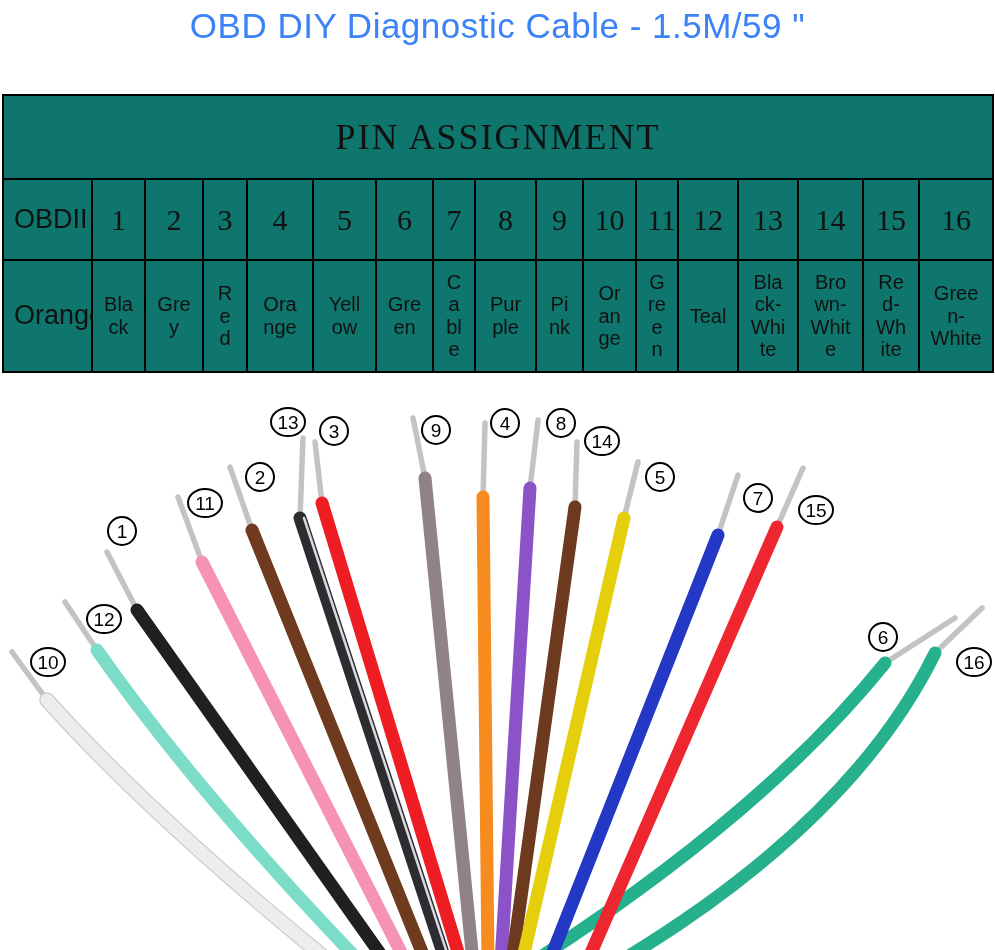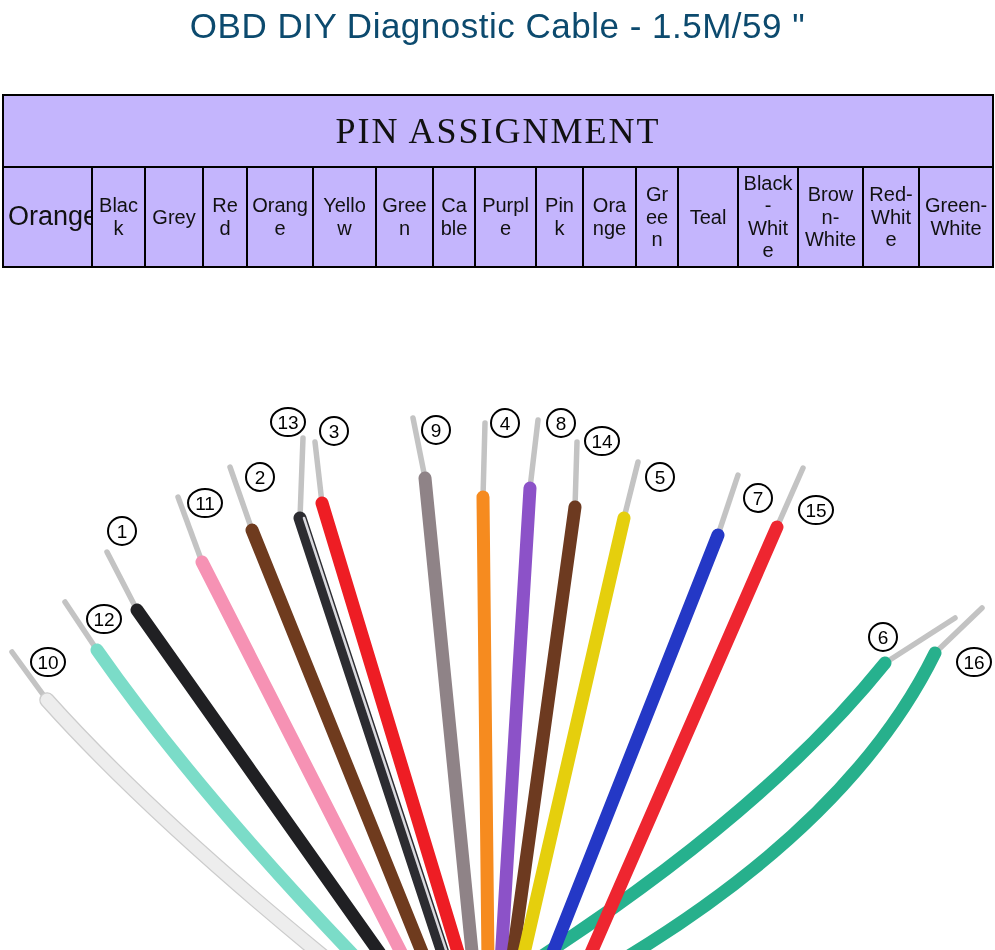--- a/index.html
+++ b/index.html
@@ -3,31 +3,31 @@
 <meta charset="utf-8">
 <style>
   html,body{margin:0;padding:0;}
   body{
     width:995px;height:950px;position:relative;overflow:hidden;
     background:#ffffff;color:#000;
     font-family:"Liberation Sans", sans-serif;
   }
   .page-title{
     margin:6px 0 12px 0;text-align:center;
-    font-size:35px;font-weight:400;color:#0c4a6e;
+    font-size:35px;font-weight:400;color:#3b82f6;
     font-family:"Liberation Sans", sans-serif;
     letter-spacing:0.5px;
   }
   table.pin-table{
     position:absolute;left:2px;top:94px;width:991px;
     border-collapse:collapse;table-layout:fixed;background:#fff;z-index:2;
   }
   table.pin-table td, table.pin-table th{
     border:2px solid #000;text-align:center;vertical-align:middle;
-    padding:4px;background:#c4b5fd;color:#111;overflow:hidden;
+    padding:10px;background:#0f766e;color:#111;overflow:hidden;
   }
   table.pin-table td.hdr{
     height:62px;
     font-family:"Liberation Serif", serif;
     font-size:36px;font-weight:400;letter-spacing:2px;
   }
   table.pin-table tr.pin-row td{
     height:59px;
     font-family:"Liberation Serif", serif;
     font-size:30px;font-weight:400;
@@ -64,20 +64,39 @@
       <col style="width: 42px;">
       <col style="width: 60px;">
       <col style="width: 60px;">
       <col style="width: 65px;">
       <col style="width: 56px;">
       <col style="width: 74px;">
     </colgroup>
     <tbody>
       <tr>
         <td colspan="17" class="hdr">PIN ASSIGNMENT</td>
+      </tr>
+      <tr class="pin-row">
+        <th class="row-label">OBDII</th>
+        <td>1</td>
+        <td>2</td>
+        <td>3</td>
+        <td>4</td>
+        <td>5</td>
+        <td>6</td>
+        <td>7</td>
+        <td>8</td>
+        <td>9</td>
+        <td>10</td>
+        <td>11</td>
+        <td>12</td>
+        <td>13</td>
+        <td>14</td>
+        <td>15</td>
+        <td>16</td>
       </tr>
       <tr class="color-row">
         <th class="row-label">Orange</th>
         <td>Black</td>
         <td>Grey</td>
         <td>Red</td>
         <td>Orange</td>
         <td>Yellow</td>
         <td>Green</td>
         <td>Cable</td>

